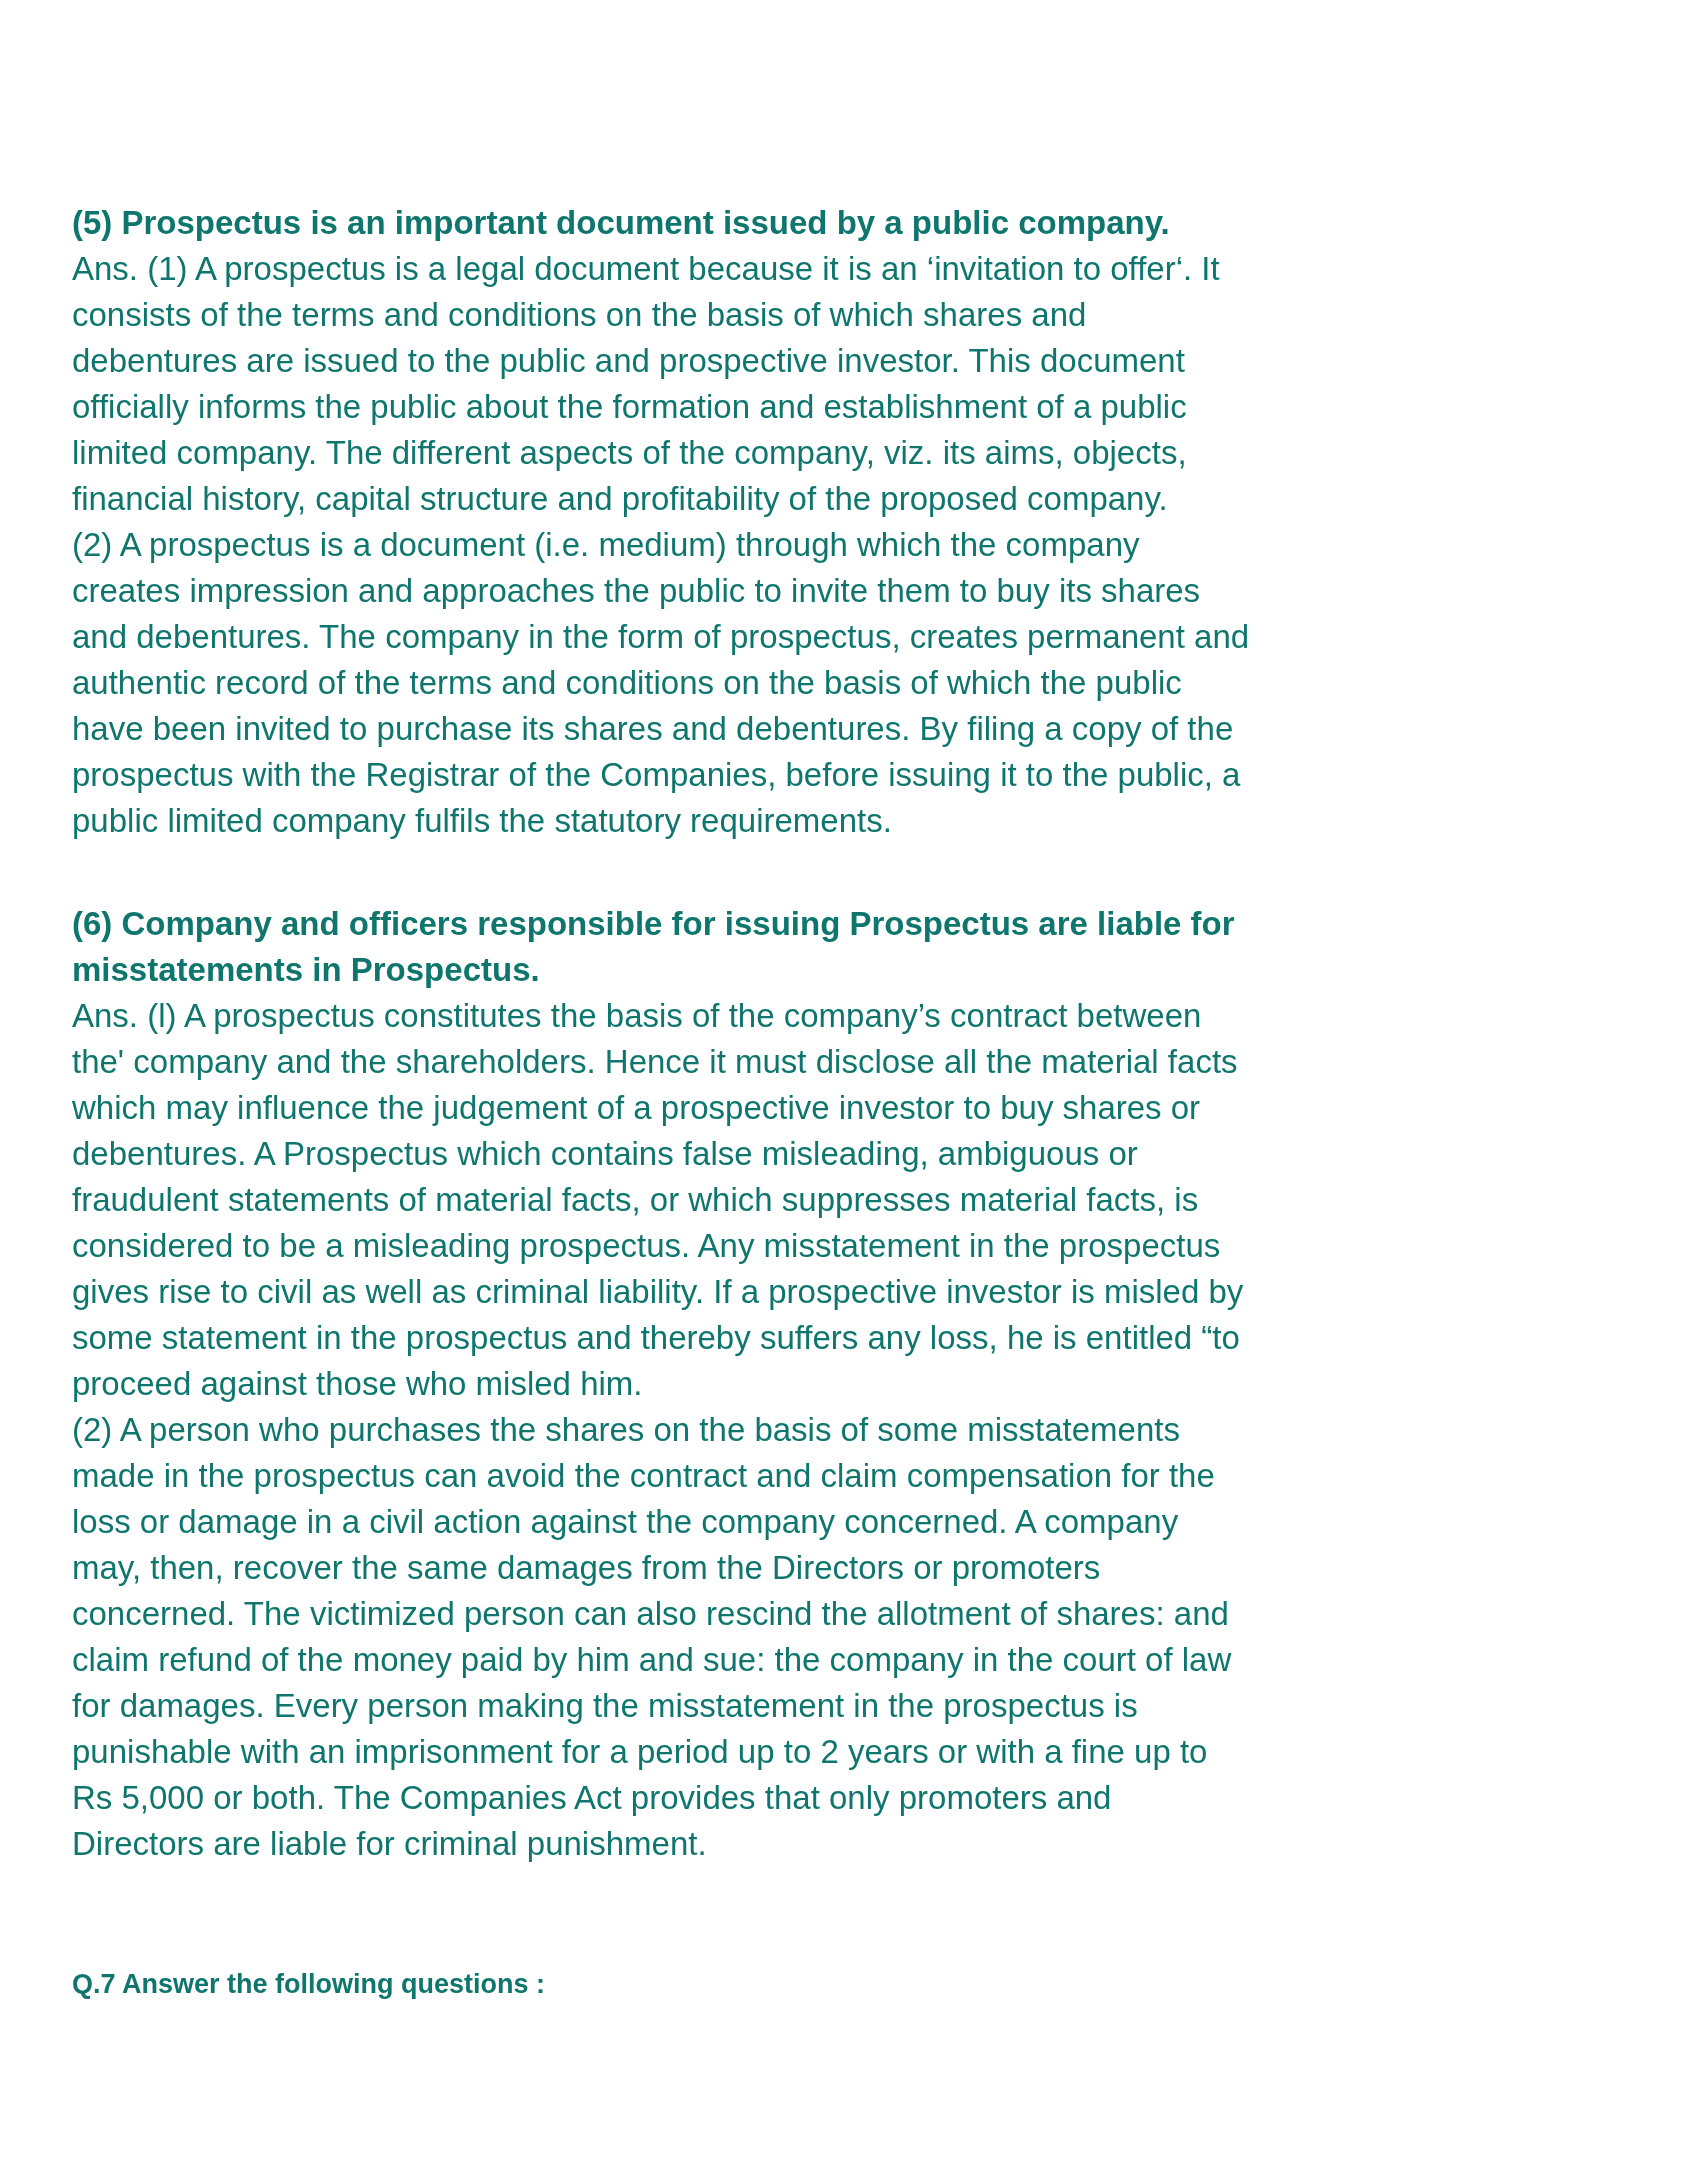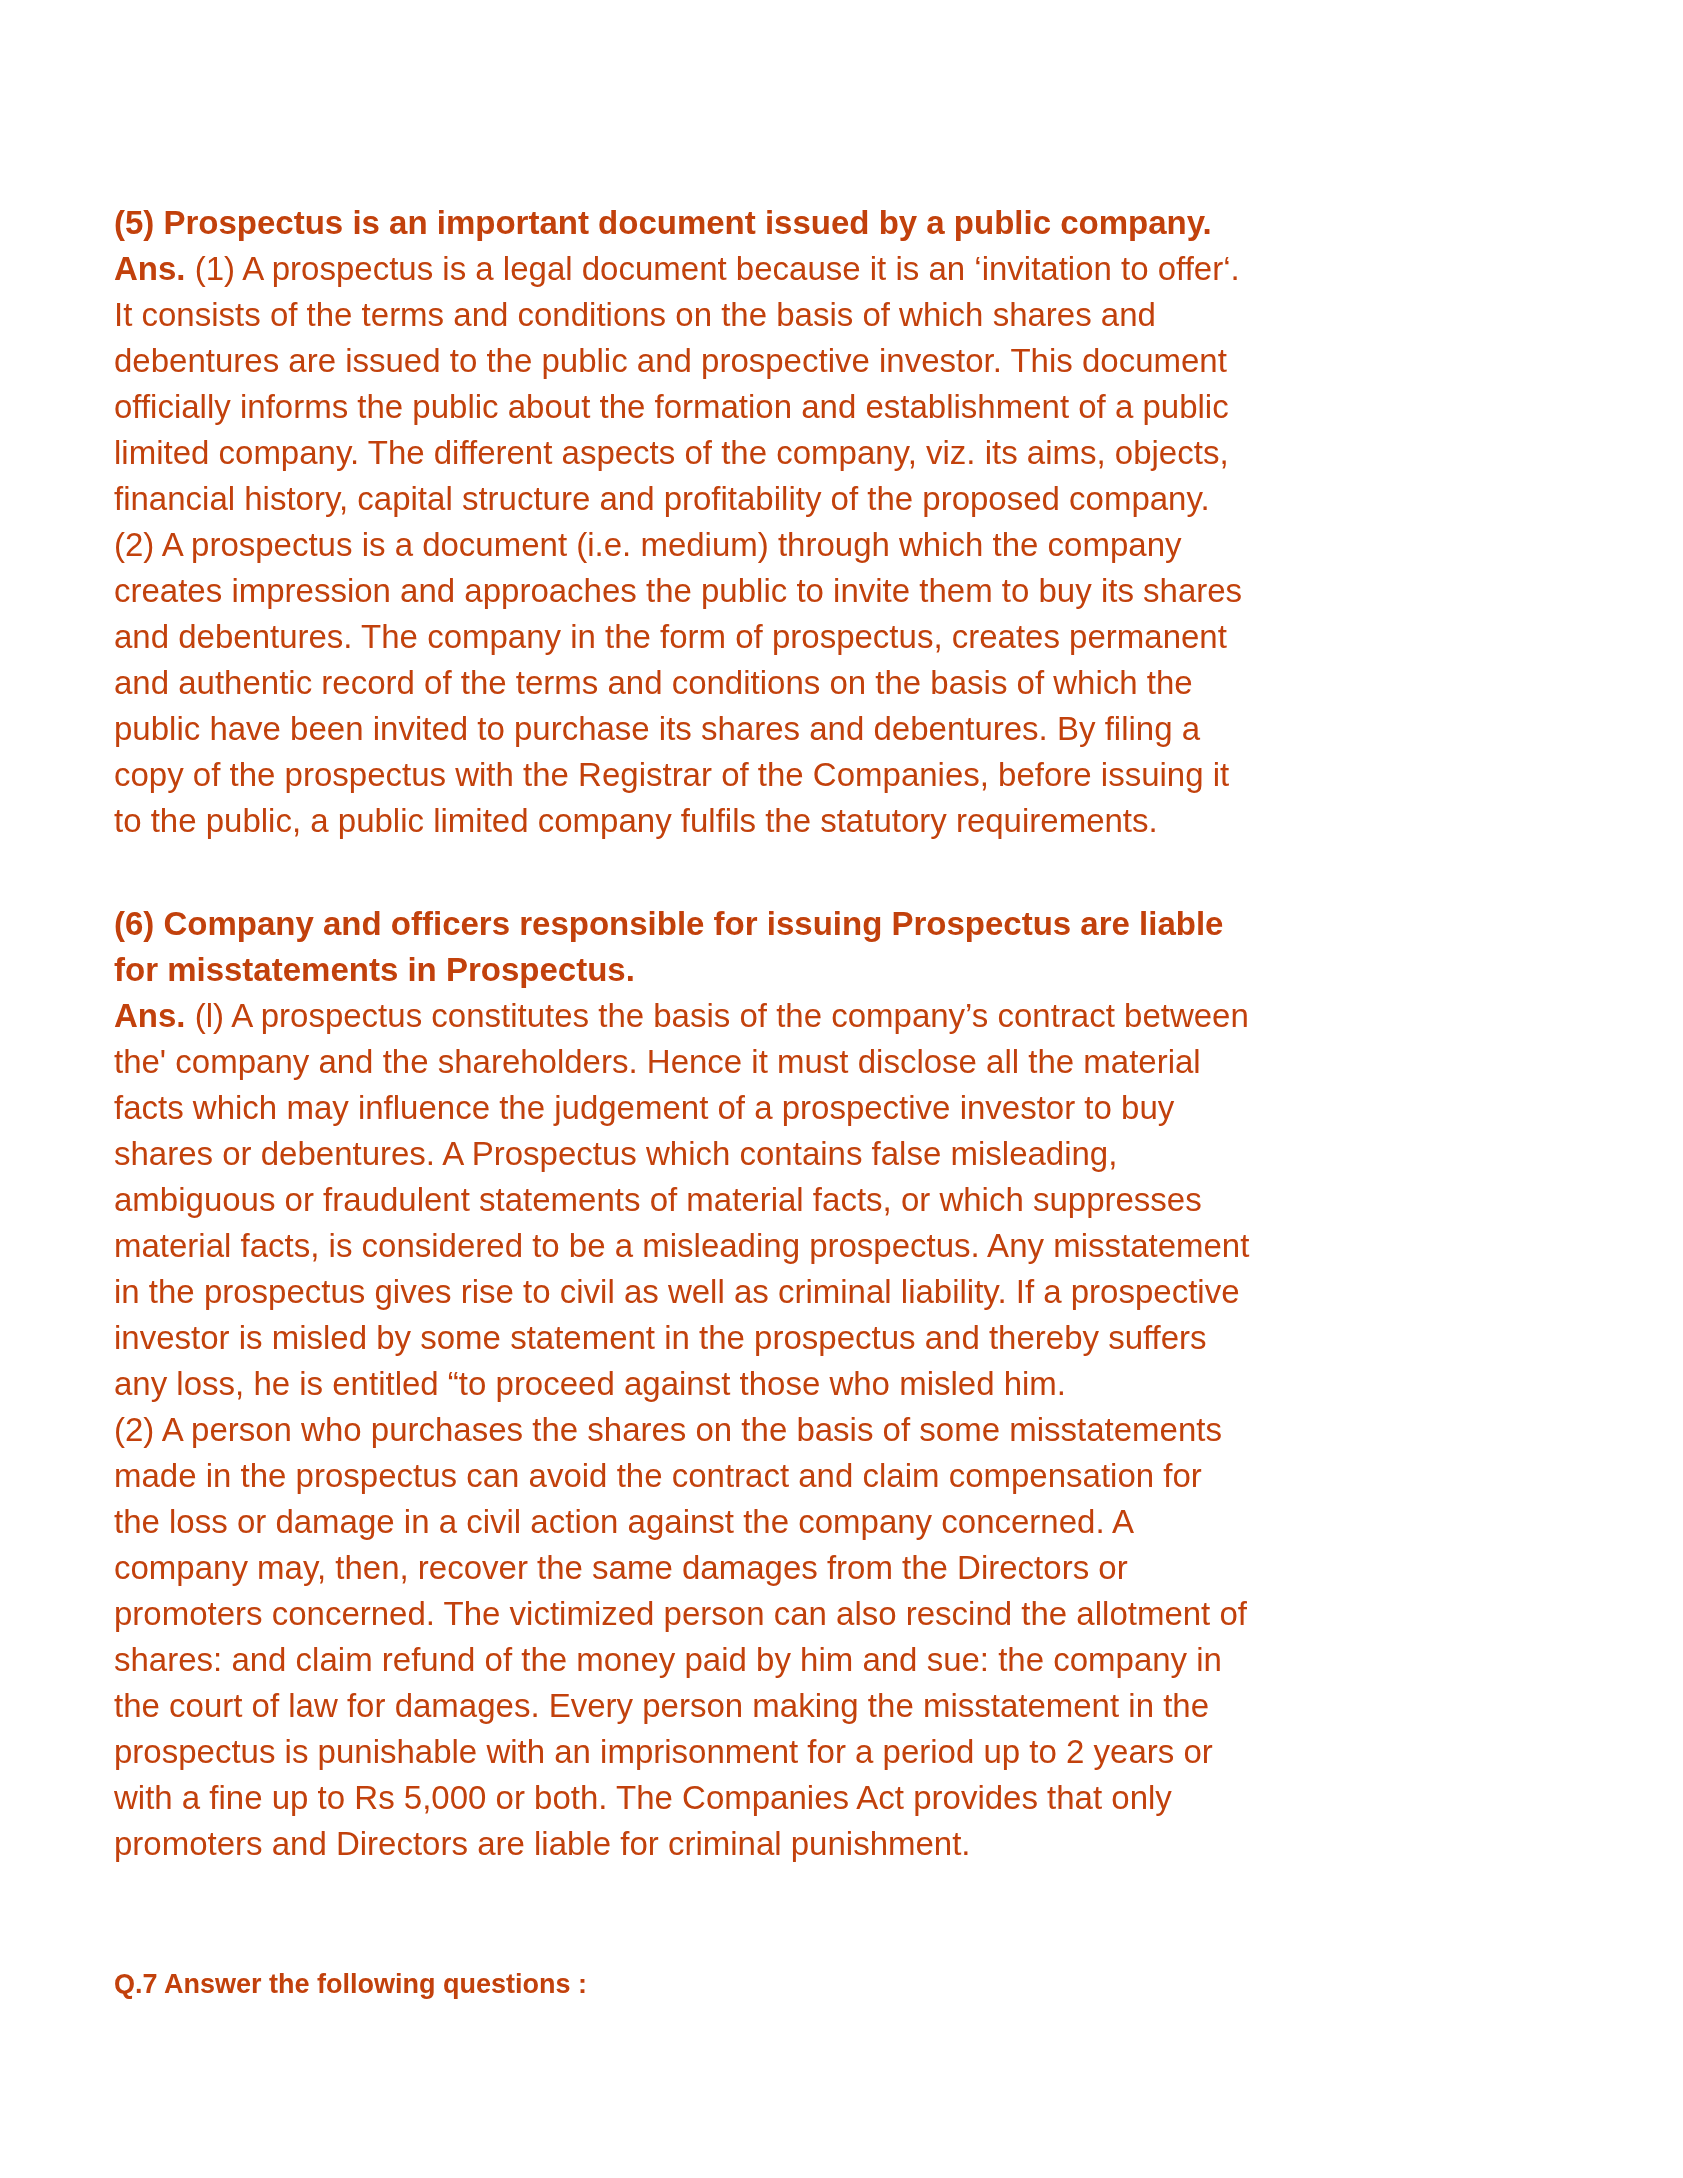--- a/index.html
+++ b/index.html
@@ -6,38 +6,38 @@
     margin: 0;
     padding: 0;
     background: #ffffff;
   }
   .page {
     position: relative;
     width: 1401px;
     height: 2178px;
     background: #ffffff;
     box-sizing: border-box;
-    padding: 200px 149px 0 114px;
+    padding: 200px 149px 0 72px;
     font-family: "Liberation Sans", sans-serif;
     font-size: 33px;
     line-height: 46px;
-    color: #c2410c;
+    color: #0f766e;
     overflow: hidden;
   }
   .heading {
     font-weight: bold;
     margin: 0;
     font-size: 33px;
     line-height: 46px;
   }
   .para {
     margin: 0;
   }
   .ans {
-    font-weight: bold;
+    font-weight: normal;
   }
   .qa-section { margin: 0; }
   .section-6 { margin-top: 57px; }
   .footer-heading {
     font-weight: bold;
     margin: 94px 0 0 0;
     font-size: 27px;
     line-height: 46px;
   }
 </style>

